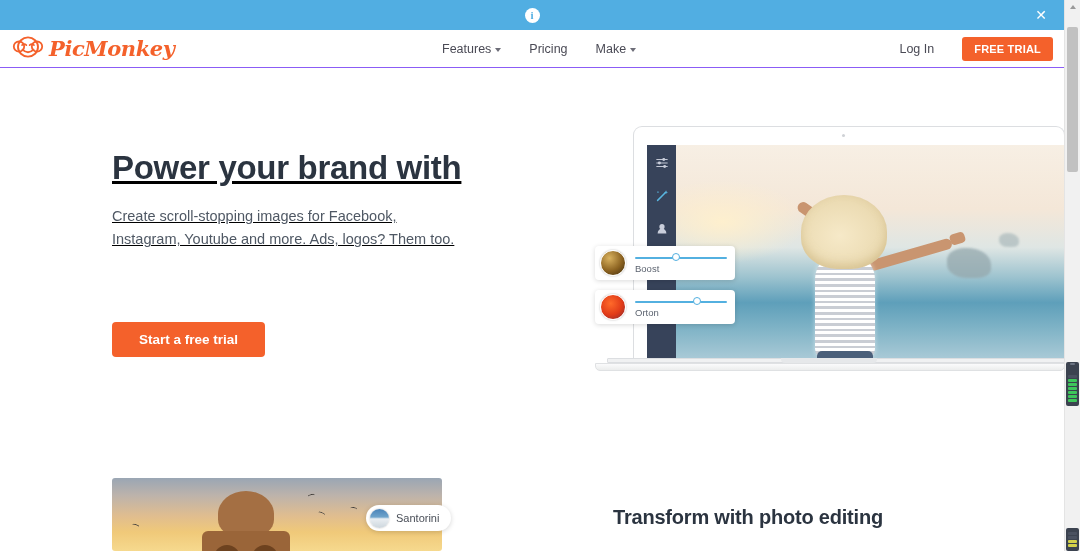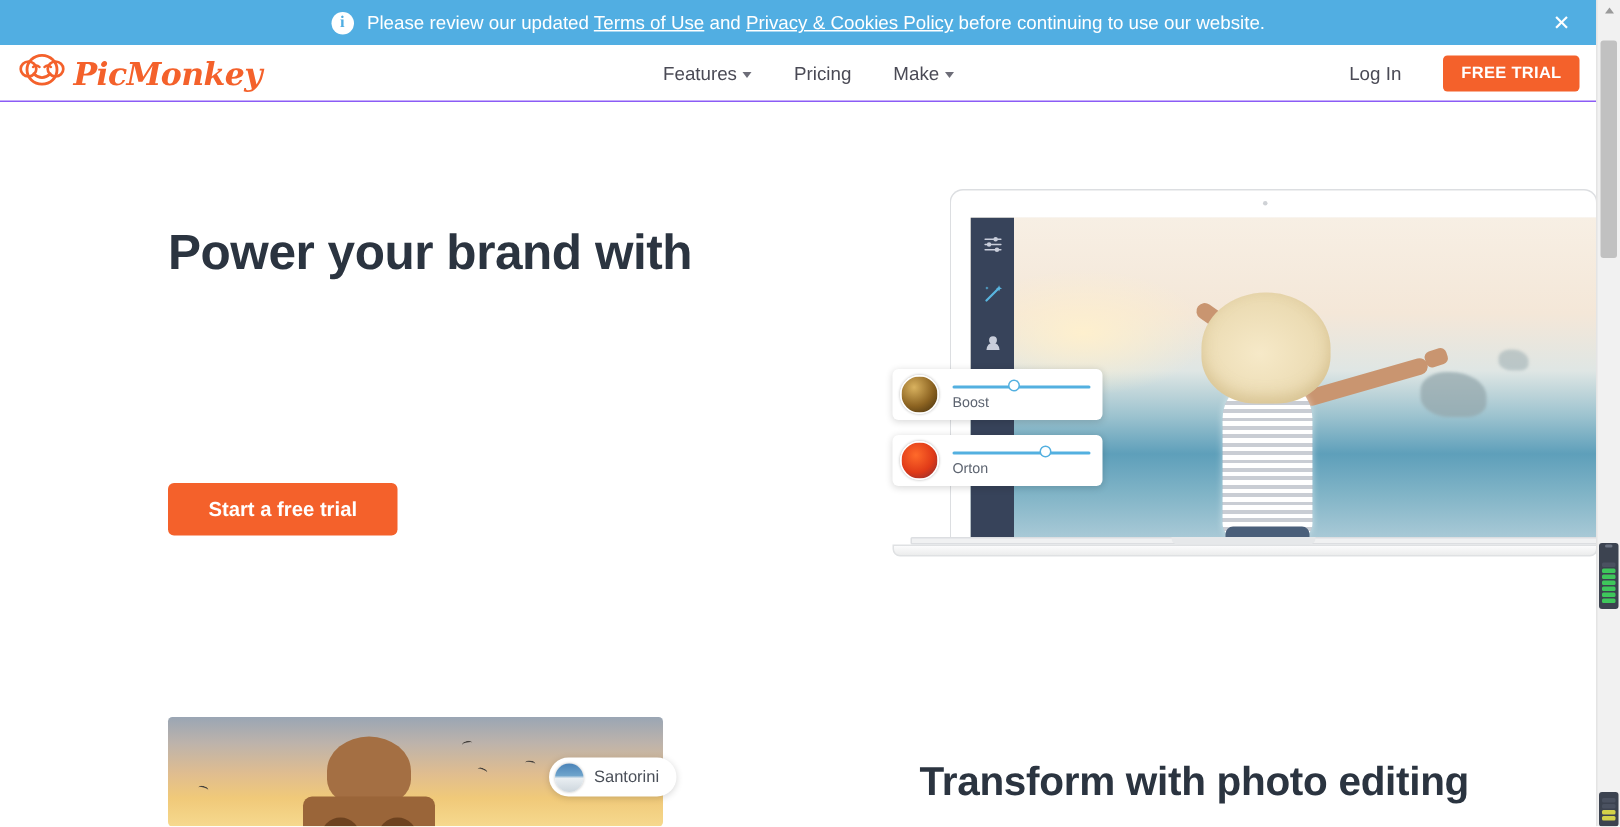--- a/index.html
+++ b/index.html
@@ -164,20 +164,21 @@
     cursor: pointer;
     white-space: nowrap;
     font-family: "Liberation Sans", sans-serif;
   }
 
   
   #hero-text {
     position: absolute;
     left: 112px; top: 145px;
     width: 420px;
+    text-decoration: underline;
   }
   #hero-title {
     font-size: 33px;
     font-weight: bold;
     line-height: 1.42;
     color: #2b3440;
     letter-spacing: -0.3px;
   }
   #hero-subtitle {
     margin-top: 13px;
@@ -513,21 +514,21 @@
     box-shadow: 0 0 2px rgba(0,0,0,0.28);
   }
   #santorini-label {
     font-size: 11px;
     color: #4a4f58;
     white-space: nowrap;
   }
   #transform-heading {
     position: absolute;
     left: 613px; top: 506px;
-    font-size: 27px;
+    font-size: 20px;
     font-weight: bold;
     color: #2b3440;
     letter-spacing: -0.2px;
     white-space: nowrap;
   }
 
   
   #scrollbar {
     position: absolute;
     right: 0; top: 0;
@@ -591,21 +592,20 @@
 </head>
 <body>
 
 <div id="page">
 
   <div id="viewport">
 
     <div id="cookie-banner">
       <div class="banner-inner">
         <span class="info-icon">i</span>
-        <span><span class="banner-text">Please review our updated </span><a class="banner-link">Terms of Use</a><span class="banner-text"> and </span><a class="banner-link">Privacy &amp; Cookies Policy</a><span class="banner-text"> before continuing to use our website.</span></span>
       </div>
       <button id="banner-close">✕</button>
     </div>
 
     <div id="navbar">
 
       <div id="logo">
         <span class="logo-mark">
           <svg width="32" height="22" viewBox="0 0 32 22">
             <ellipse cx="7" cy="10.5" rx="5.2" ry="5" fill="none" stroke="#F4612B" stroke-width="1.8"></ellipse>
@@ -636,20 +636,24 @@
       <div id="nav-right">
         <span id="login-link">Log In</span>
         <button id="free-trial-button">FREE TRIAL</button>
       </div>
 
     </div>
 
     <div id="hero-text">
       <div id="hero-title">
         <div>Power your brand with</div>
+      </div>
+      <div id="hero-subtitle">
+        <div>Create scroll-stopping images for Facebook,</div>
+        <div>Instagram, Youtube and more. Ads, logos? Them too.</div>
       </div>
     </div>
 
     <div id="hero-buttons">
       <button class="btn-primary">Start a free trial</button>
     </div>
 
     <div id="laptop">
 
       <div id="laptop-lid">

